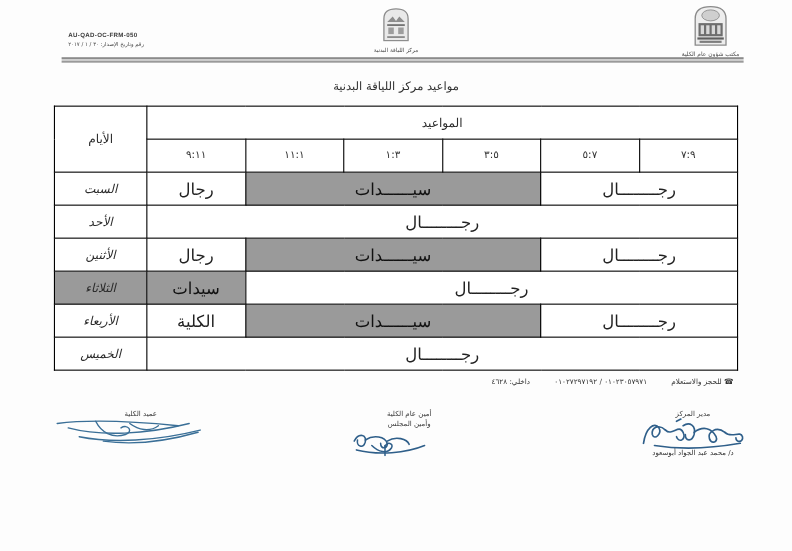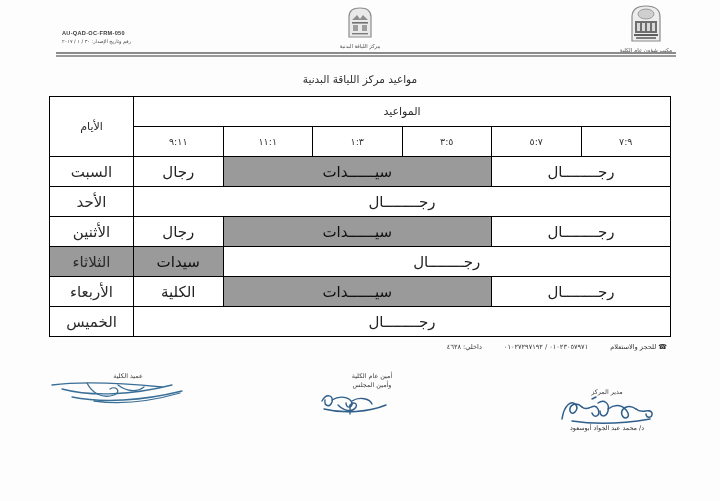--- a/index.html
+++ b/index.html
@@ -117,22 +117,23 @@
     color: #2b2b2b;
     width: 84px;
   }
   .th-slot {
     font-size: 9.5px;
     color: #333;
     height: 27px;
     letter-spacing: 0.6px;
   }
   .day-cell {
-    font-size: 15px;
+    font-size: 11px;
     color: #2b2b2b;
+    font-style: italic;
   }
   .cell-men, .cell-ladies {
     font-size: 15px;
     color: #222;
     letter-spacing: 0.3px;
   }
   .cell-ladies { background: #9a9a9a !important; color: #111; }
   .day-ladies { background: #9a9a9a !important; }
 
   
@@ -179,21 +180,21 @@
     color: #2f2f2f;
     white-space: nowrap;
     margin-top: 1px;
   }
   .sig-ink {
     height: 26px;
     position: relative;
     overflow: visible;
   }
 
-  .blk-right { left: 522px; width: 170px; margin-top: 16px; }
+  .blk-right { left: 545px; width: 170px; }
   .blk-mid   { left: 272px; width: 200px; }
   .blk-left  { left: 18px;  width: 220px; }
 </style>
 </head>
 <body>
 
 <div class="header">
 
   <div class="hdr-left">
     <div class="hdr-code">AU-QAD-OC-FRM-050</div>

